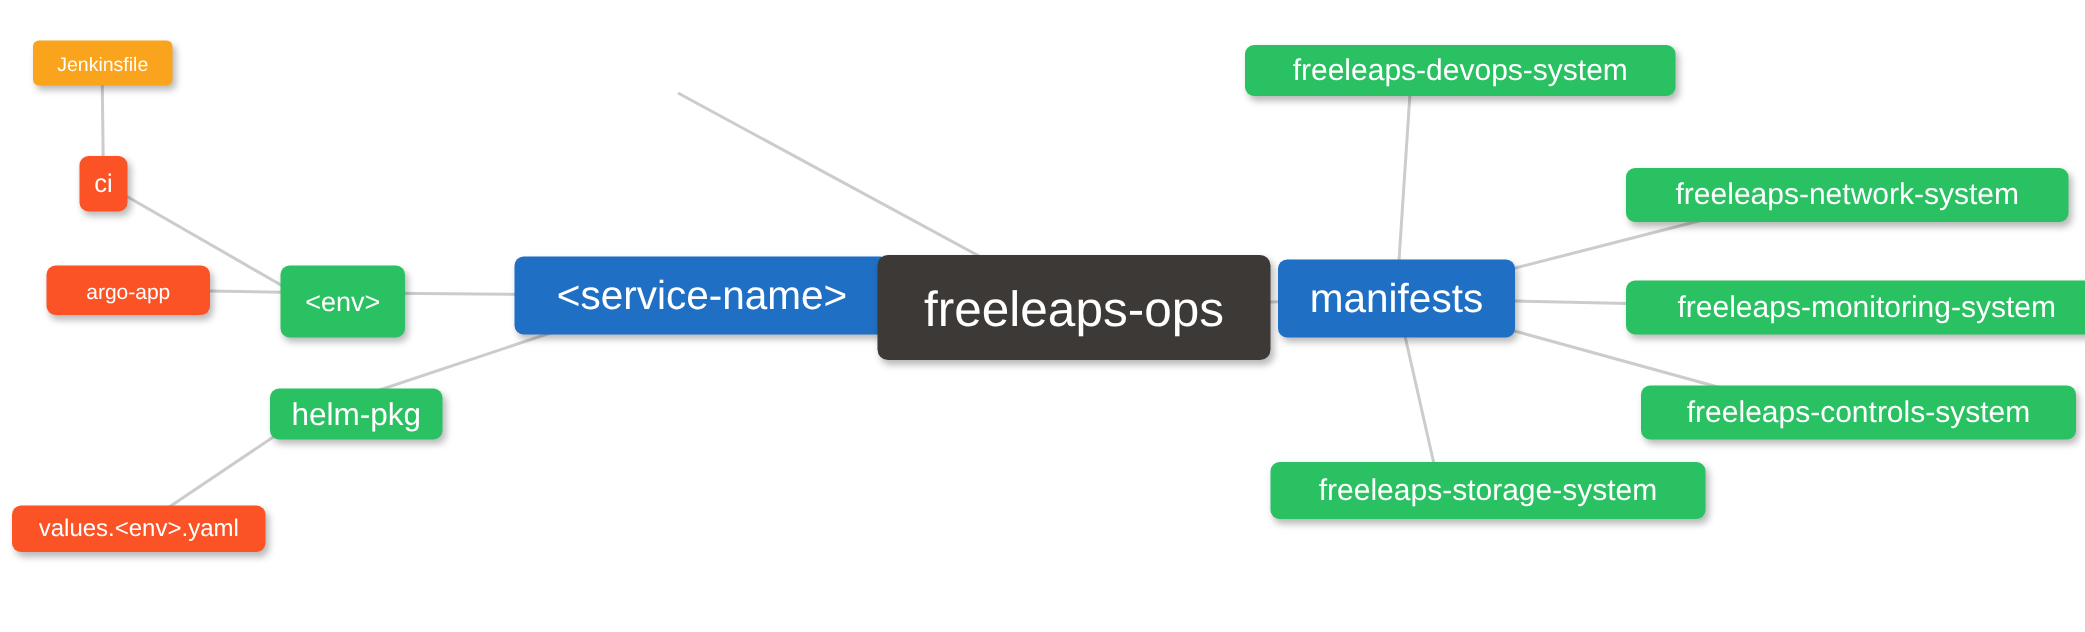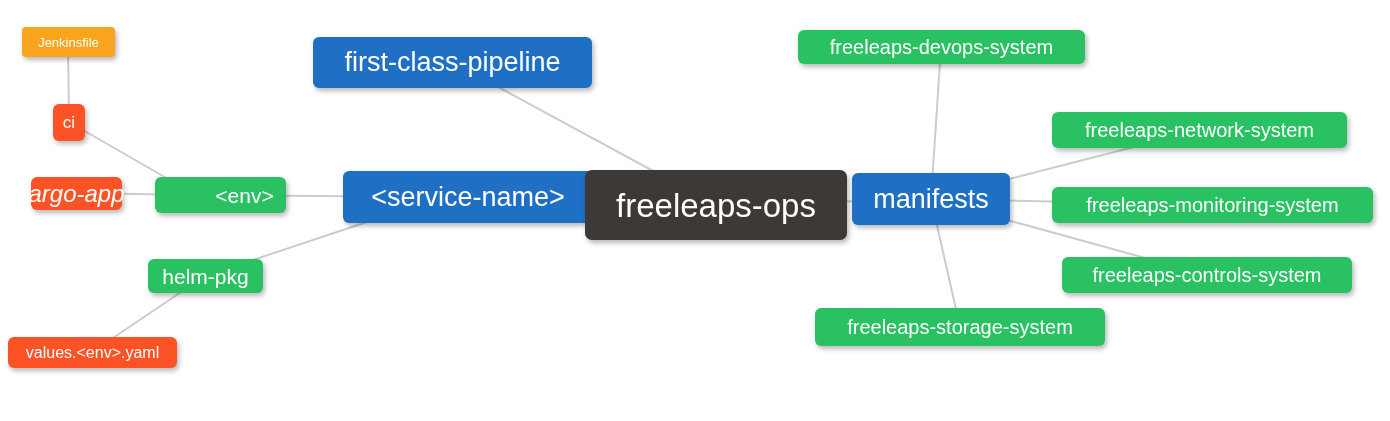--- a/index.html
+++ b/index.html
@@ -34,21 +34,21 @@
     color: var(--node_text, #ffffff);
     border-radius: 6px;
     white-space: nowrap;
     box-shadow: 2px 3px 5px rgba(0,0,0,0.28);
     cursor: pointer;
     user-select: none;
     line-height: 1;
   }
   .node--root    { background: var(--root_bg, #3c3936); border-radius: 7px; }
   .node--primary { background: var(--primary_bg, #1f6fc5); }
-  .node--green   { background: var(--green_bg, #2ac162); }
+  .node--green   { background: var(--green_bg, #2ac162); margin-left: 32px; }
   .node--red     { background: var(--red_bg, #fb5226); }
   .node--amber   { background: var(--amber_bg, #f9a41c); border-radius: 4px; }
 </style>
 </head>
 <body>
 
 <div class="canvas">
 
   <svg class="edge-layer" viewBox="0 0 1390 421" xmlns="http://www.w3.org/2000/svg">
     <line x1="68" y1="42" x2="69" y2="122"></line>
@@ -62,25 +62,24 @@
     <line x1="716" y1="205" x2="931" y2="199"></line>
     <line x1="931" y1="199" x2="941" y2="47"></line>
     <line x1="931" y1="199" x2="1200" y2="130"></line>
     <line x1="931" y1="199" x2="1213" y2="205"></line>
     <line x1="931" y1="199" x2="1207" y2="275"></line>
     <line x1="931" y1="199" x2="960" y2="327"></line>
   </svg>
 
   <div class="node node--amber" style="left:22px;  top:27px;  width:93px;  height:30px; font-size:13px;">Jenkinsfile</div>
   <div class="node node--red" style="left:53px;  top:104px; width:32px;  height:37px; font-size:17px;">ci</div>
-  <div class="node node--red" style="left:31px;  top:177px; width:91px;  height:33px; font-size:24px;font-style:italic;">argo-app</div>
-  <div class="node node--green" style="left:155px; top:177px; width:83px;  height:36px; font-size:21px;padding-left:48px;">&lt;env&gt;</div>
+  <div class="node node--red" style="left:31px;  top:177px; width:109px;  height:33px; font-size:14px;">argo-app</div>
+  <div class="node node--green" style="left:155px; top:177px; width:83px;  height:48px; font-size:18px;">&lt;env&gt;</div>
   <div class="node node--red" style="left:8px;   top:337px; width:169px; height:31px; font-size:16px;">values.&lt;env&gt;.yaml</div>
   <div class="node node--green" style="left:148px; top:259px; width:115px; height:34px; font-size:21px;">helm-pkg</div>
-  <div class="node node--primary" style="left:313px; top:37px;  width:279px; height:51px; font-size:27px;">first-class-pipeline</div>
   <div class="node node--primary" style="left:317px; top:171px; width:250px; height:52px; font-size:27px;margin-left:26px;">&lt;service-name&gt;</div>
   <div class="node node--root" style="left:585px; top:170px; width:262px; height:70px; font-size:33px;">freeleaps-ops</div>
   <div class="node node--primary" style="left:852px; top:173px; width:158px; height:52px; font-size:27px;">manifests</div>
   <div class="node node--green" style="left:798px; top:30px;  width:287px; height:34px; font-size:20px;">freeleaps-devops-system</div>
   <div class="node node--green" style="left:1052px;top:112px; width:295px; height:36px; font-size:20px;">freeleaps-network-system</div>
   <div class="node node--green" style="left:1052px;top:187px; width:321px; height:36px; font-size:20px;">freeleaps-monitoring-system</div>
   <div class="node node--green" style="left:1062px;top:257px; width:290px; height:36px; font-size:20px;">freeleaps-controls-system</div>
   <div class="node node--green" style="left:815px; top:308px; width:290px; height:38px; font-size:20px;text-align:center;">freeleaps-storage-system</div>
 
 </div>

